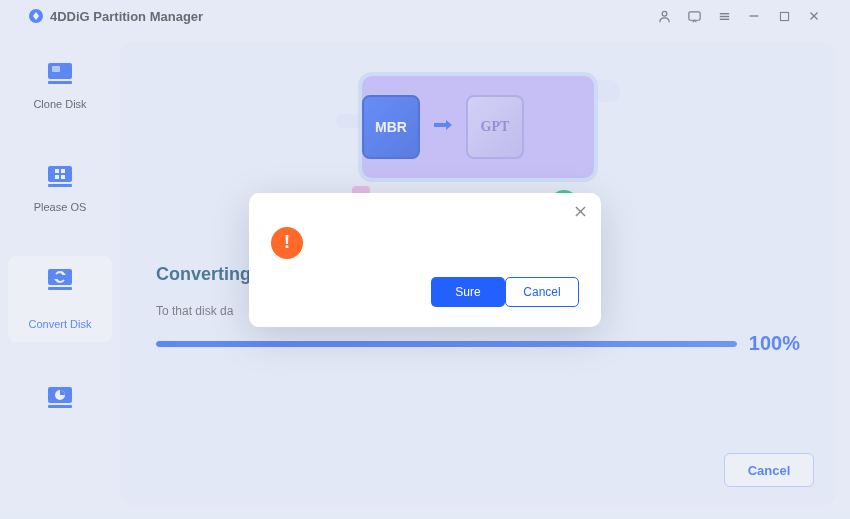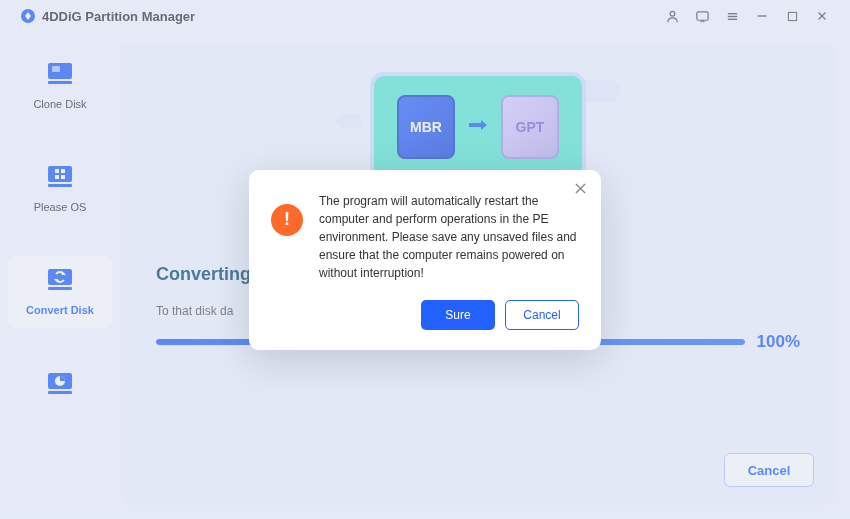--- a/index.html
+++ b/index.html
@@ -1,66 +1,66 @@
 <!DOCTYPE html>
 <html><head>
   <meta charset="utf-8">
   <style>
     * { margin: 0; padding: 0; box-sizing: border-box; font-family: -apple-system, BlinkMacSystemFont, "Segoe UI", Arial, sans-serif; }
     body { width: 850px; height: 519px; background: #f5f8ff; overflow: hidden; position: relative; }
     
-    .titlebar { height: 32px; display: flex; align-items: center; padding: 0 20px; justify-content: center; }
+    .titlebar { height: 32px; display: flex; align-items: center; padding: 0 28px; justify-content: center; }
     .titlebar-left { display: flex; align-items: center; gap: 6px; }
     .app-logo { width: 16px; height: 16px; }
     .app-title { font-size: 13px; font-weight: 600; color: #333; }
     .titlebar-right { margin-left: auto; display: flex; align-items: center; gap: 14px; }
     .tb-icon { width: 16px; height: 16px; color: #555; cursor: pointer; display: flex; align-items: center; justify-content: center; }
     
     .main { display: flex; height: calc(100% - 32px); }
     
     .sidebar { width: 120px; padding: 18px 8px; display: flex; flex-direction: column; gap: 32px; align-items: center; }
     .sidebar-item { width: 104px; display: flex; flex-direction: column; align-items: center; gap: 8px; padding: 6px 4px 10px; border-radius: 8px; cursor: pointer; }
     .sidebar-item.active { background: #fff; }
-    .sidebar-item.active .sidebar-label { color: #2361ff; font-weight: 700; }
+    .sidebar-item.active .sidebar-label { color: #2361ff; font-weight: 400; margin-top: 14px; }
     .sidebar-icon-wrap { width: 40px; height: 34px; display: flex; align-items: center; justify-content: center; }
     .sidebar-label { font-size: 11px; color: #333; text-align: right; line-height: 1.2; }
     
     .content { flex: 1; padding: 10px 14px 14px 0; position: relative; }
     .panel { background: #f0f4ff; border-radius: 12px; height: 100%; padding: 32px 36px; position: relative; overflow: hidden; }
     
     .illus { position: absolute; top: 30px; left: 50%; transform: translateX(-50%); width: 300px; height: 140px; }
     .cloud { position: absolute; background: #e8eeff; border-radius: 20px; }
     .cloud1 { width: 50px; height: 22px; top: 8px; right: 8px; }
     .cloud2 { width: 26px; height: 14px; top: 42px; left: 8px; }
     .sparkle { position: absolute; width: 12px; height: 12px; top: 58px; right: 48px; }
-    .box { position: absolute; top: 0; left: 50%; transform: translateX(-50%); width: 216px; height: 110px; background: #5eead4; border: 4px solid #cfe0ff; border-radius: 14px; display: flex; align-items: center; justify-content: center; gap: 14px; }
+    .box { position: absolute; top: 0; left: 50%; transform: translateX(-50%); width: 240px; height: 110px; background: #c4b5fd; border: 4px solid #cfe0ff; border-radius: 14px; display: flex; align-items: center; gap: 14px; }
     .disk { width: 58px; height: 64px; border-radius: 8px; display: flex; align-items: center; justify-content: center; font-weight: 700; font-size: 14px; position: relative; }
     .disk-mbr { background: linear-gradient(135deg, #3268ff, #2050dd); color: #fff; border: 2px solid #1a45c9; }
-    .disk-gpt { background: linear-gradient(135deg, #d8d0ff, #bcb0f0); color: #7b6cd0; border: 2px solid #a89ae6; }
+    .disk-gpt { background: linear-gradient(135deg, #d8d0ff, #bcb0f0); color: #7b6cd0; border: 2px solid #a89ae6; font-family: Liberation Serif, serif; }
     .arrow-conv { color: #2361ff; }
     .refresh-badge { position: absolute; bottom: -6px; right: 50px; width: 28px; height: 28px; background: #00c471; border-radius: 50%; display: flex; align-items: center; justify-content: center; }
     .pink-sq { position: absolute; bottom: 0; left: 24px; width: 18px; height: 26px; background: #f4b0e5; border-radius: 4px; }
     
     .converting-title { position: absolute; top: 222px; left: 36px; font-size: 18px; font-weight: 700; color: #0c4a6e; }
     .converting-sub { position: absolute; top: 262px; left: 36px; font-size: 12px; color: #555; }
     
     .progress-wrap { position: absolute; top: 290px; left: 36px; right: 36px; display: flex; align-items: center; gap: 12px; }
     .progress-track { flex: 1; height: 6px; background: #d8e2ff; border-radius: 3px; overflow: hidden; }
     .progress-fill { height: 100%; background: linear-gradient(90deg, #2361ff, #3a77ff); border-radius: 3px; width: 100%; }
-    .progress-pct { font-size: 17px; font-weight: 600; color: #2361ff; }
+    .progress-pct { font-size: 20px; font-weight: 600; color: #2361ff; }
     
     .cancel-main { position: absolute; bottom: 18px; right: 22px; width: 90px; height: 34px; background: #fff; border: 1px solid #b5c8ff; color: #2361ff; font-size: 13px; font-weight: 600; border-radius: 6px; cursor: pointer; }
     
     .overlay { position: absolute; inset: 0; background: rgba(200, 210, 230, 0.35); display: flex; align-items: center; justify-content: center; }
     .dialog { width: 352px; background: #fff; border-radius: 10px; padding: 22px 22px 20px; position: relative; box-shadow: 0 10px 40px rgba(0,0,0,0.15); }
     .dialog-close { position: absolute; top: 10px; right: 12px; width: 18px; height: 18px; color: #888; cursor: pointer; display: flex; align-items: center; justify-content: center; }
     .dialog-body { display: flex; gap: 16px; }
     .warn-icon { width: 32px; height: 32px; flex-shrink: 0; background: #ff6a2b; border-radius: 50%; display: flex; align-items: center; justify-content: center; color: #fff; font-size: 18px; font-weight: 700; margin-top: 12px; }
     .dialog-text { font-size: 12px; color: #333; line-height: 1.5; }
-    .dialog-actions { display: flex; gap: 10px; justify-content: flex-end; margin-top: 18px; }
+    .dialog-actions { display: flex; justify-content: flex-end; margin-top: 18px; }
     .btn-sure { width: 74px; height: 30px; background: #2361ff; color: #fff; border: none; border-radius: 5px; font-size: 12px; font-weight: 500; cursor: pointer; }
     .btn-cancel { width: 74px; height: 30px; background: #fff; color: #2361ff; border: 1px solid #2361ff; border-radius: 5px; font-size: 12px; font-weight: 500; cursor: pointer; }
   </style>
 </head>
 <body>
 
 <div class="titlebar">
   <div class="titlebar-left">
     <span class="app-logo">
       <svg viewBox="0 0 16 16">
@@ -199,20 +199,19 @@
 <div class="overlay">
   <div class="dialog">
     <div class="dialog-close">
       <svg viewBox="0 0 12 12" width="11" height="11" fill="none" stroke="currentColor" stroke-width="1.5">
           <line x1="1" y1="1" x2="11" y2="11"></line>
           <line x1="11" y1="1" x2="1" y2="11"></line>
         </svg>
     </div>
     <div class="dialog-body">
       <div class="warn-icon">!</div>
-      <div class="dialog-text">The program will automatically restart the computer and perform operations in the PE environment. Please save any unsaved files and ensure that the computer remains powered on without interruption!</div>
     </div>
     <div class="dialog-actions">
       <button class="btn-sure">Sure</button>
       <button class="btn-cancel">Cancel</button>
     </div>
   </div>
 </div>
 
 </body></html>

